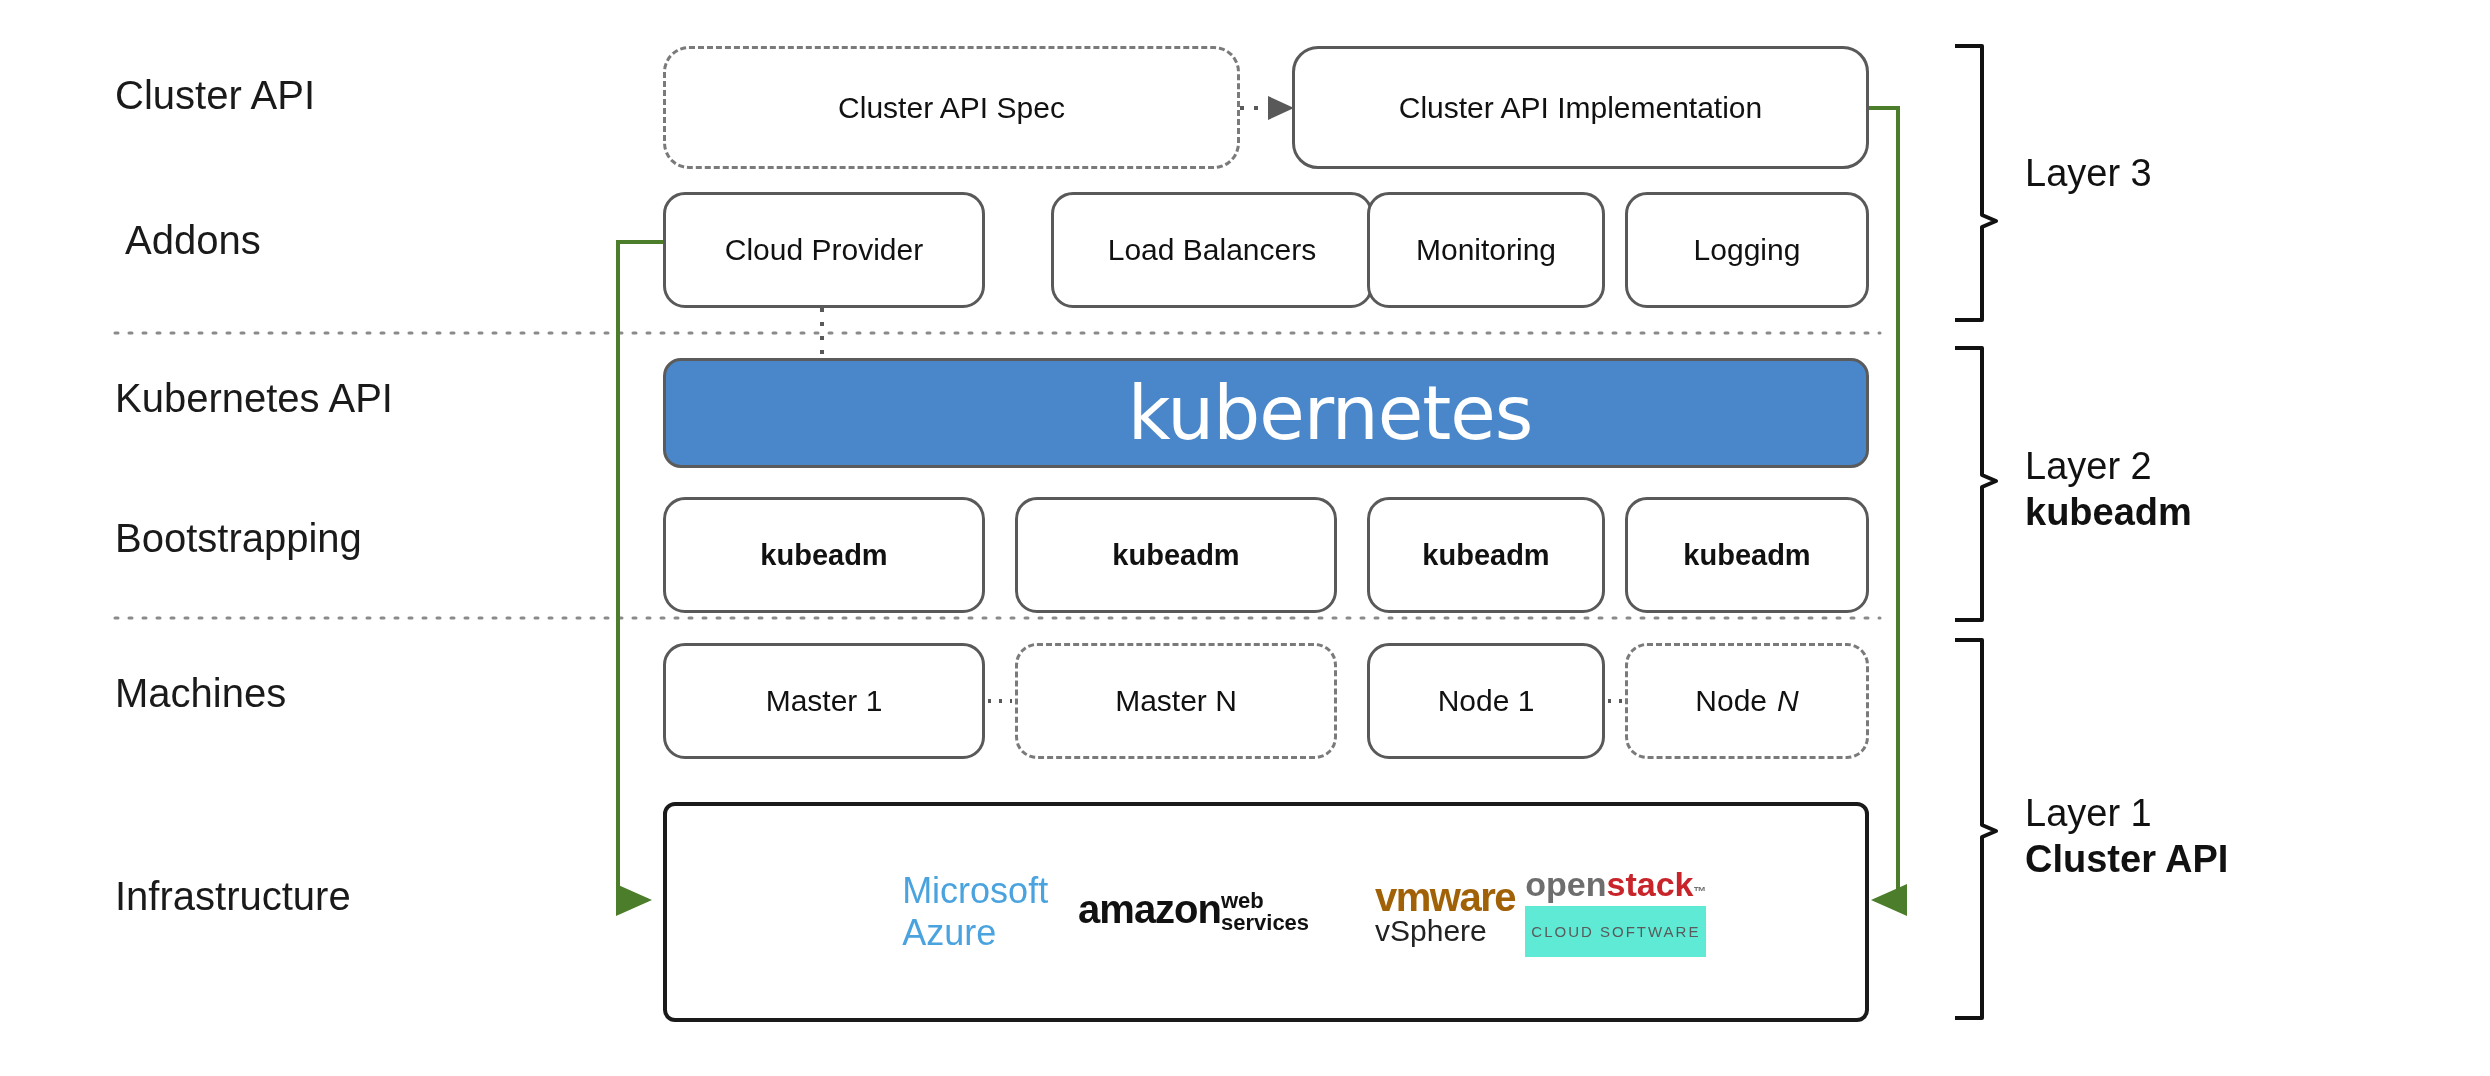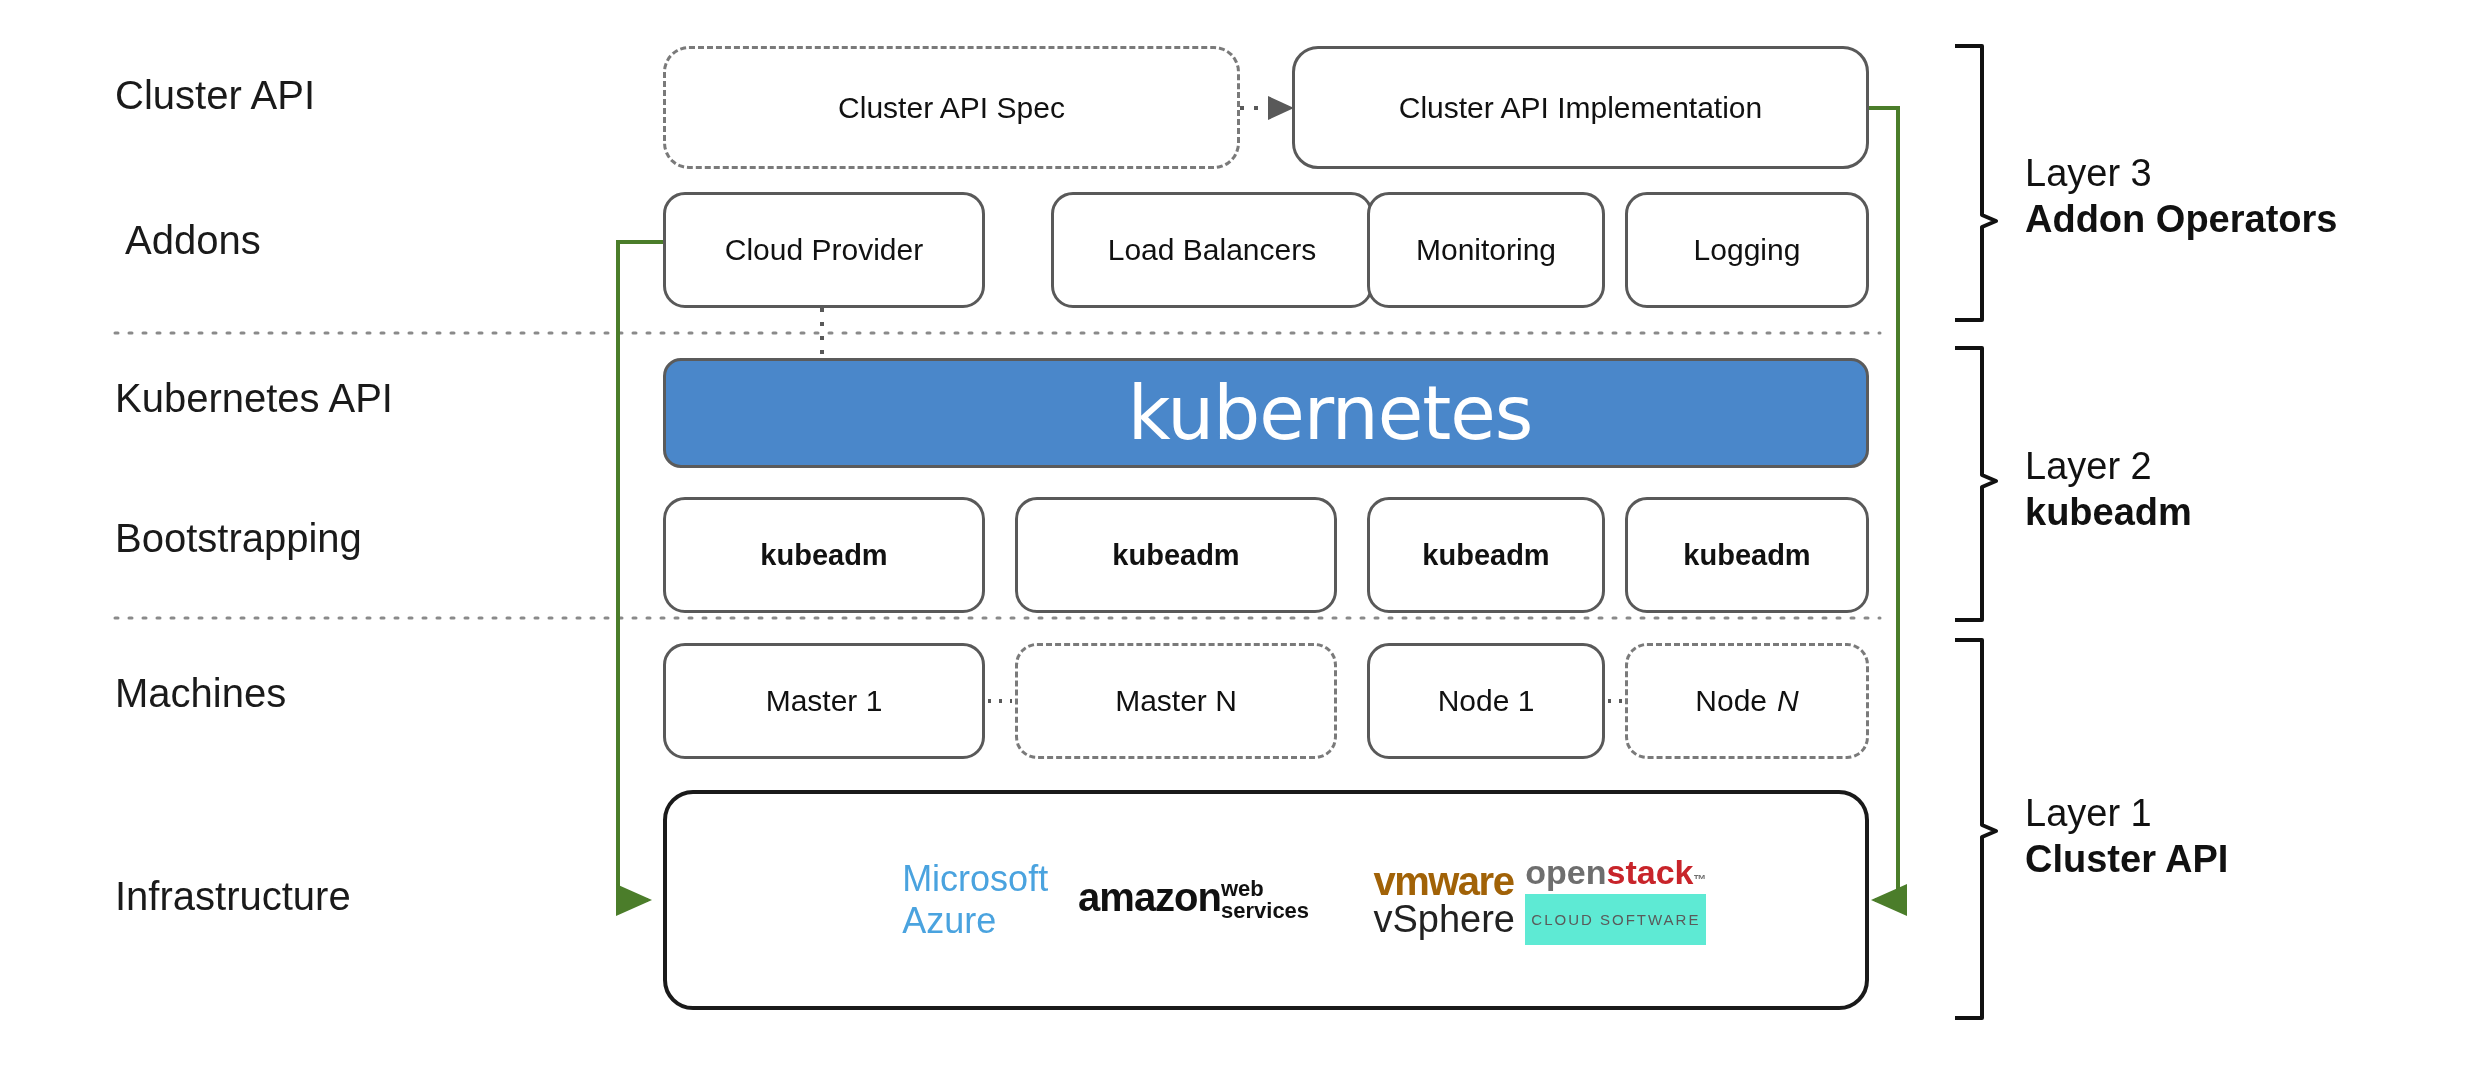--- a/index.html
+++ b/index.html
@@ -77,25 +77,26 @@
     line-height: 1;
     font-family: "DejaVu Sans", sans-serif;
   }
 
   
   .infra-box {
     position: absolute;
     box-sizing: border-box;
     background: #ffffff;
     border: 4px solid #1a1a1a;
-    border-radius: 30px;
+    border-radius: 12px;
     display: flex;
     align-items: center;
     justify-content: space-around;
     padding: 0 34px;
+    margin-top: 12px;
   }
   .logo-cell {
     display: flex;
     align-items: center;
     justify-content: center;
     height: 150px;
   }
 
   
   .layer-label {
@@ -136,21 +137,21 @@
     color: #111111;
     line-height: 1;
   }
   .vmware-wrap {
     display: flex;
     flex-direction: column;
     align-items: flex-start;
     margin-left: 10px;
   }
   .vmware-top { font-size: 40px; font-weight: bold; color: #a16207; line-height: .95; letter-spacing: -1.5px; }
-  .vmware-sub { font-size: 38px; color: #222; line-height: 1; }
+  .vmware-sub { font-size: 30px; color: #222; line-height: 1; }
   .os-wrap { display: flex; flex-direction: column; align-items: flex-start; margin-left: 10px; }
   .os-top { font-size: 34px; font-weight: bold; line-height: 1; }
   .os-open { color: #6e6e6e; }
   .os-stack { color: #c8242a; }
   .os-sub {
     font-size: 15px; letter-spacing: 2px; color: #5a5a5a;
     background: #5eead4; padding: 17px 6px; margin-top: 5px;
   }
 </style>
 </head>
@@ -350,21 +351,20 @@
         </span>
         <span class="os-sub">CLOUD SOFTWARE</span>
       </div>
     </div>
 
     <div class="logo-cell" style="width:130px;"></div>
   </div>
 
   <div class="layer-label" style="left:2025px; top:150px;">
     <span>Layer 3</span>
-    <span class="sub">Addon Operators</span>
   </div>
 
   <div class="layer-label" style="left:2025px; top:443px;">
     <span>Layer 2</span>
     <span class="sub">kubeadm</span>
   </div>
 
   <div class="layer-label" style="left:2025px; top:790px;">
     <span>Layer 1</span>
     <span class="sub">Cluster API</span>

